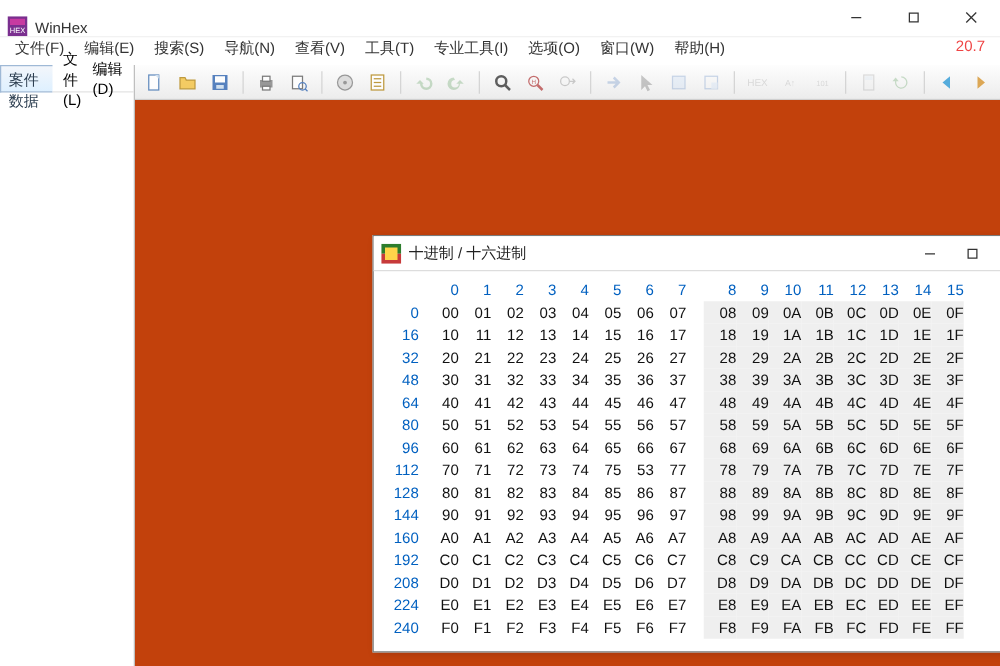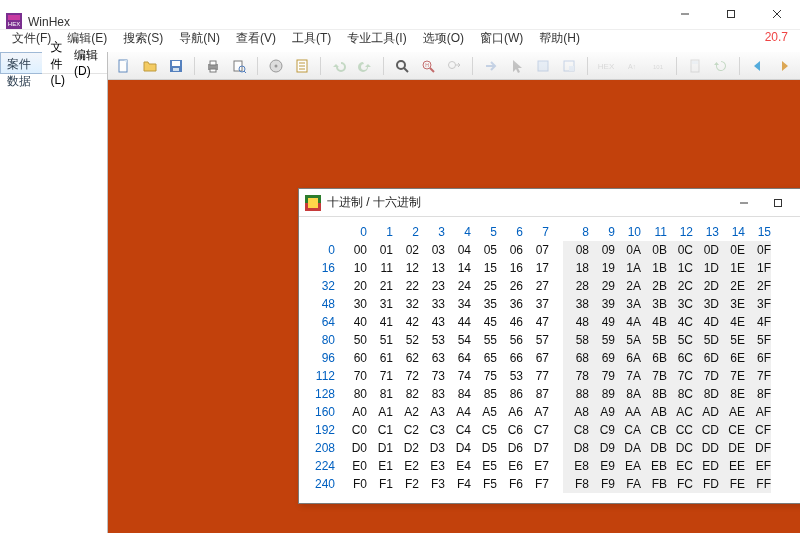--- a/index.html
+++ b/index.html
@@ -456,20 +456,40 @@
                   <td class="right">88</td>
                   <td class="right">89</td>
                   <td class="right">8A</td>
                   <td class="right">8B</td>
                   <td class="right">8C</td>
                   <td class="right">8D</td>
                   <td class="right">8E</td>
                   <td class="right">8F</td>
                 </tr>
                 <tr>
+                  <td class="off">144</td>
+                  <td>90</td>
+                  <td>91</td>
+                  <td>92</td>
+                  <td>93</td>
+                  <td>94</td>
+                  <td>95</td>
+                  <td>96</td>
+                  <td>97</td>
+                  <td class="gap"></td>
+                  <td class="right">98</td>
+                  <td class="right">99</td>
+                  <td class="right">9A</td>
+                  <td class="right">9B</td>
+                  <td class="right">9C</td>
+                  <td class="right">9D</td>
+                  <td class="right">9E</td>
+                  <td class="right">9F</td>
+                </tr>
+                <tr>
                   <td class="off">160</td>
                   <td>A0</td>
                   <td>A1</td>
                   <td>A2</td>
                   <td>A3</td>
                   <td>A4</td>
                   <td>A5</td>
                   <td>A6</td>
                   <td>A7</td>
                   <td class="gap"></td>

